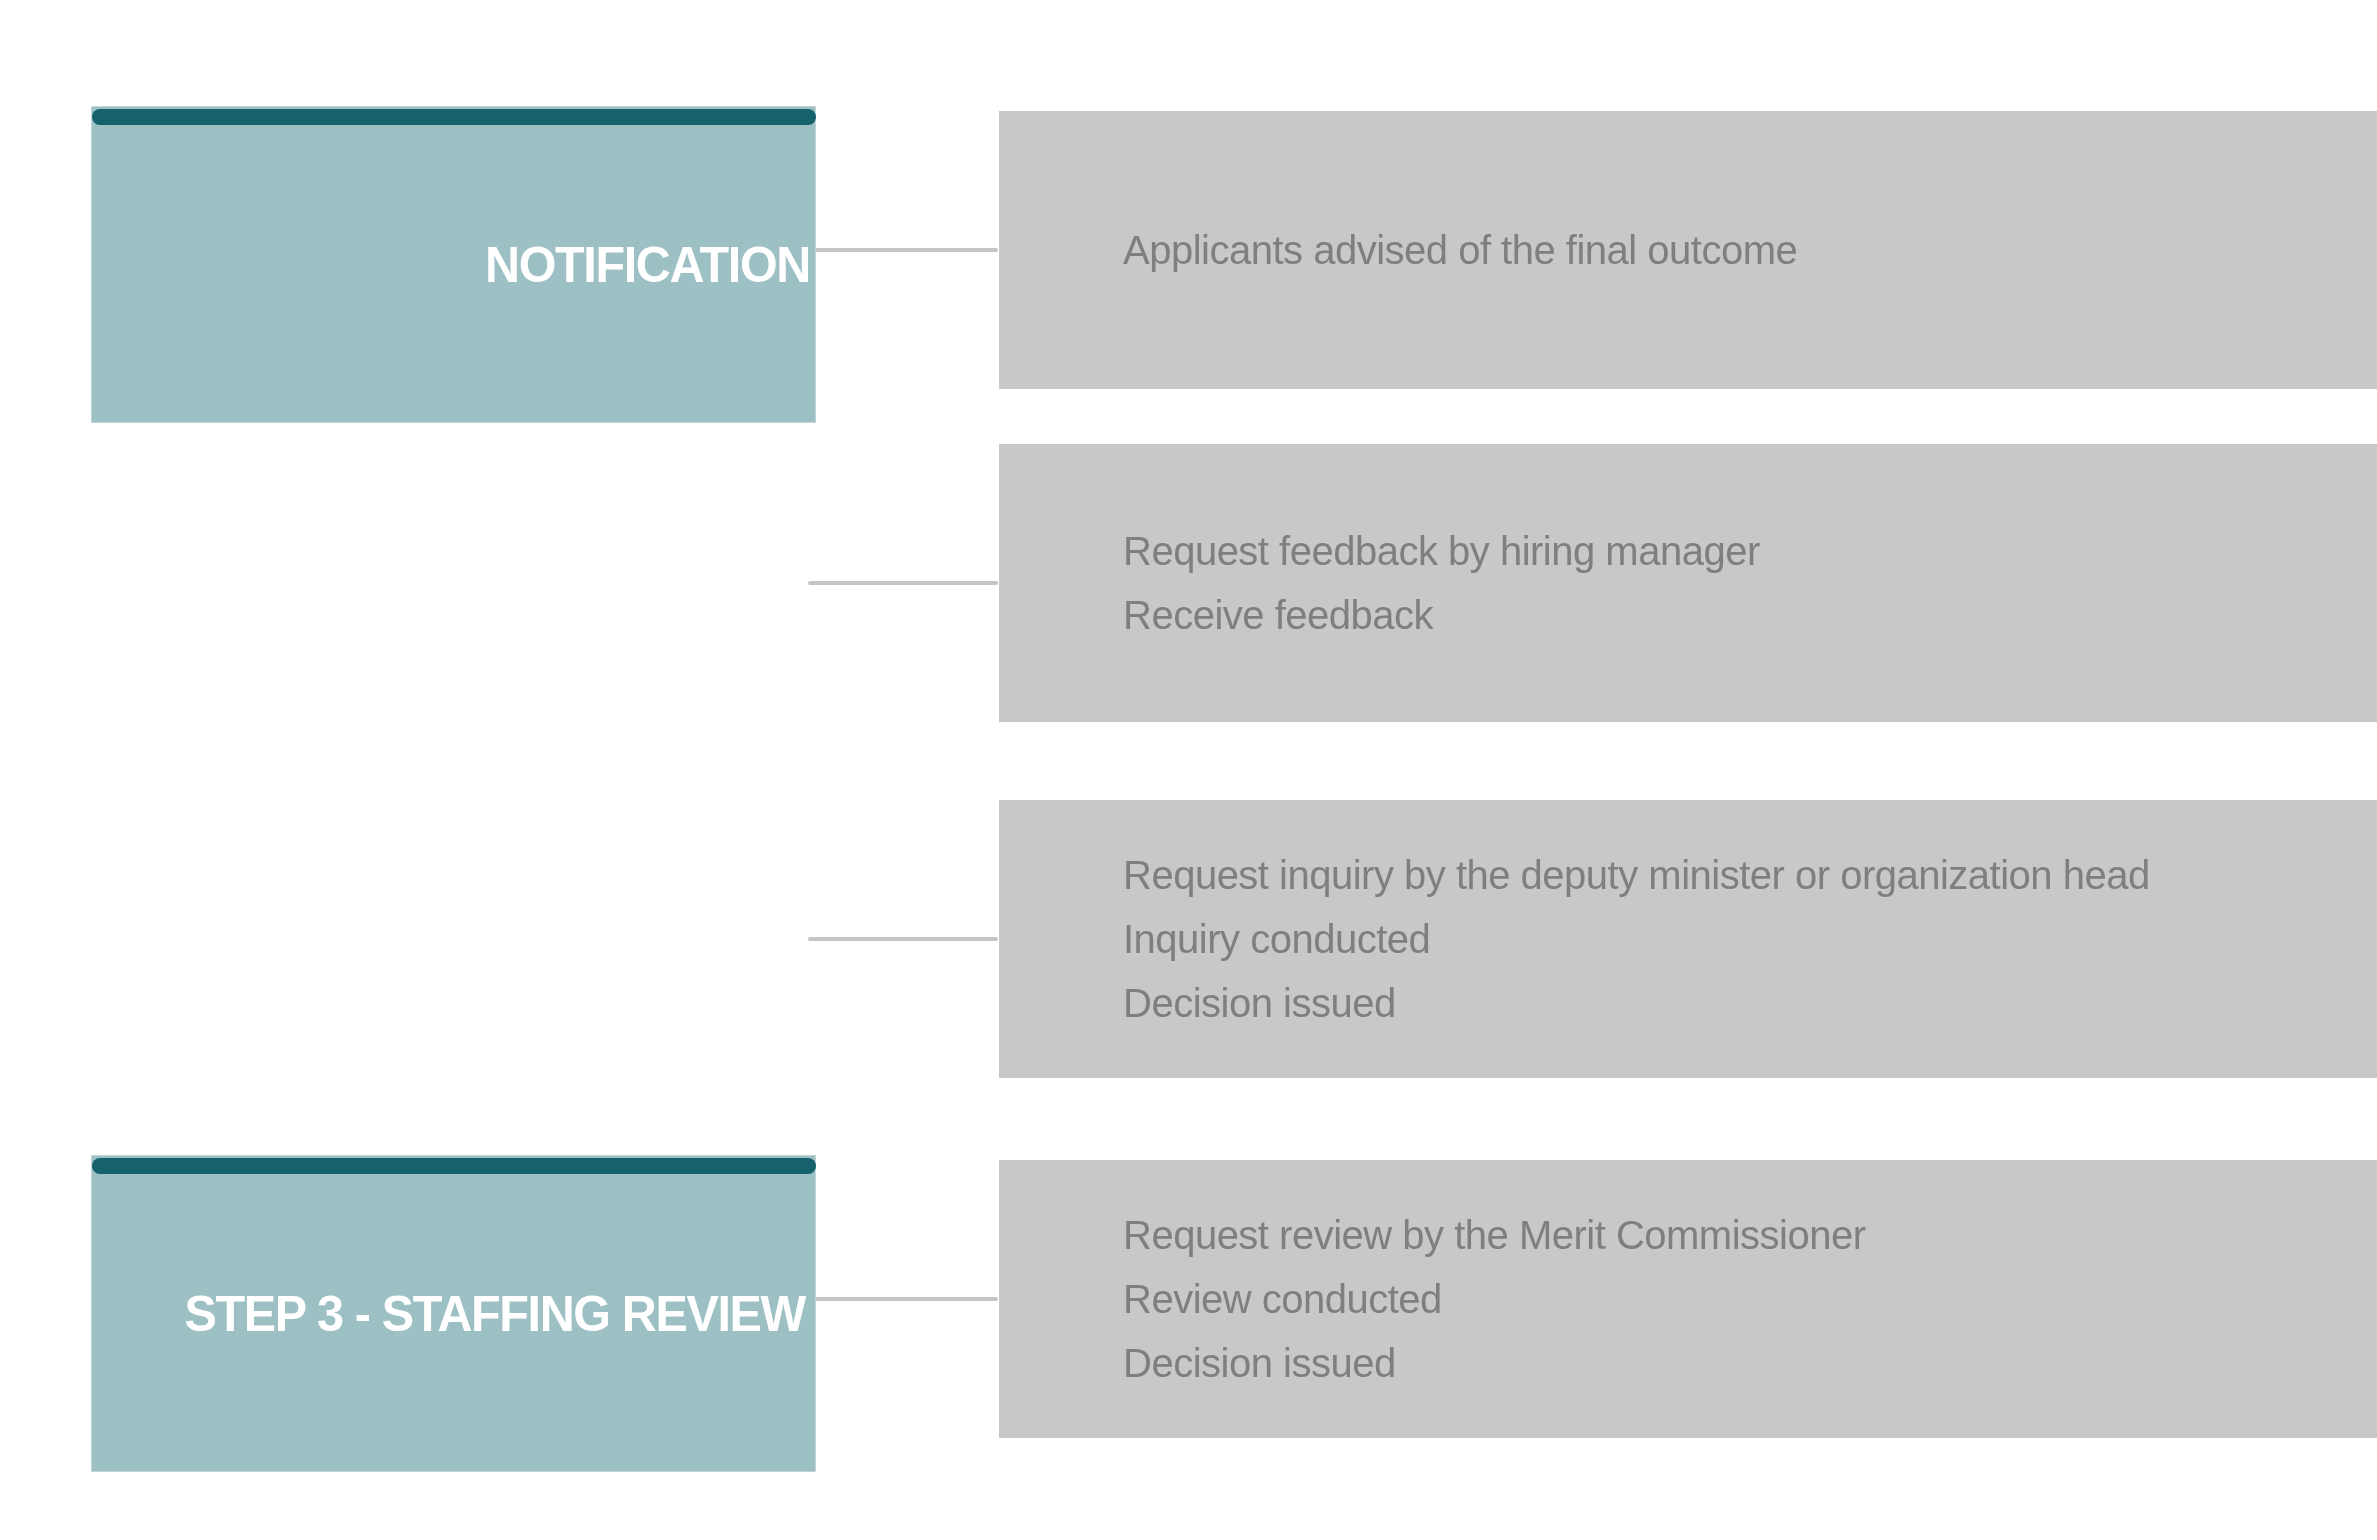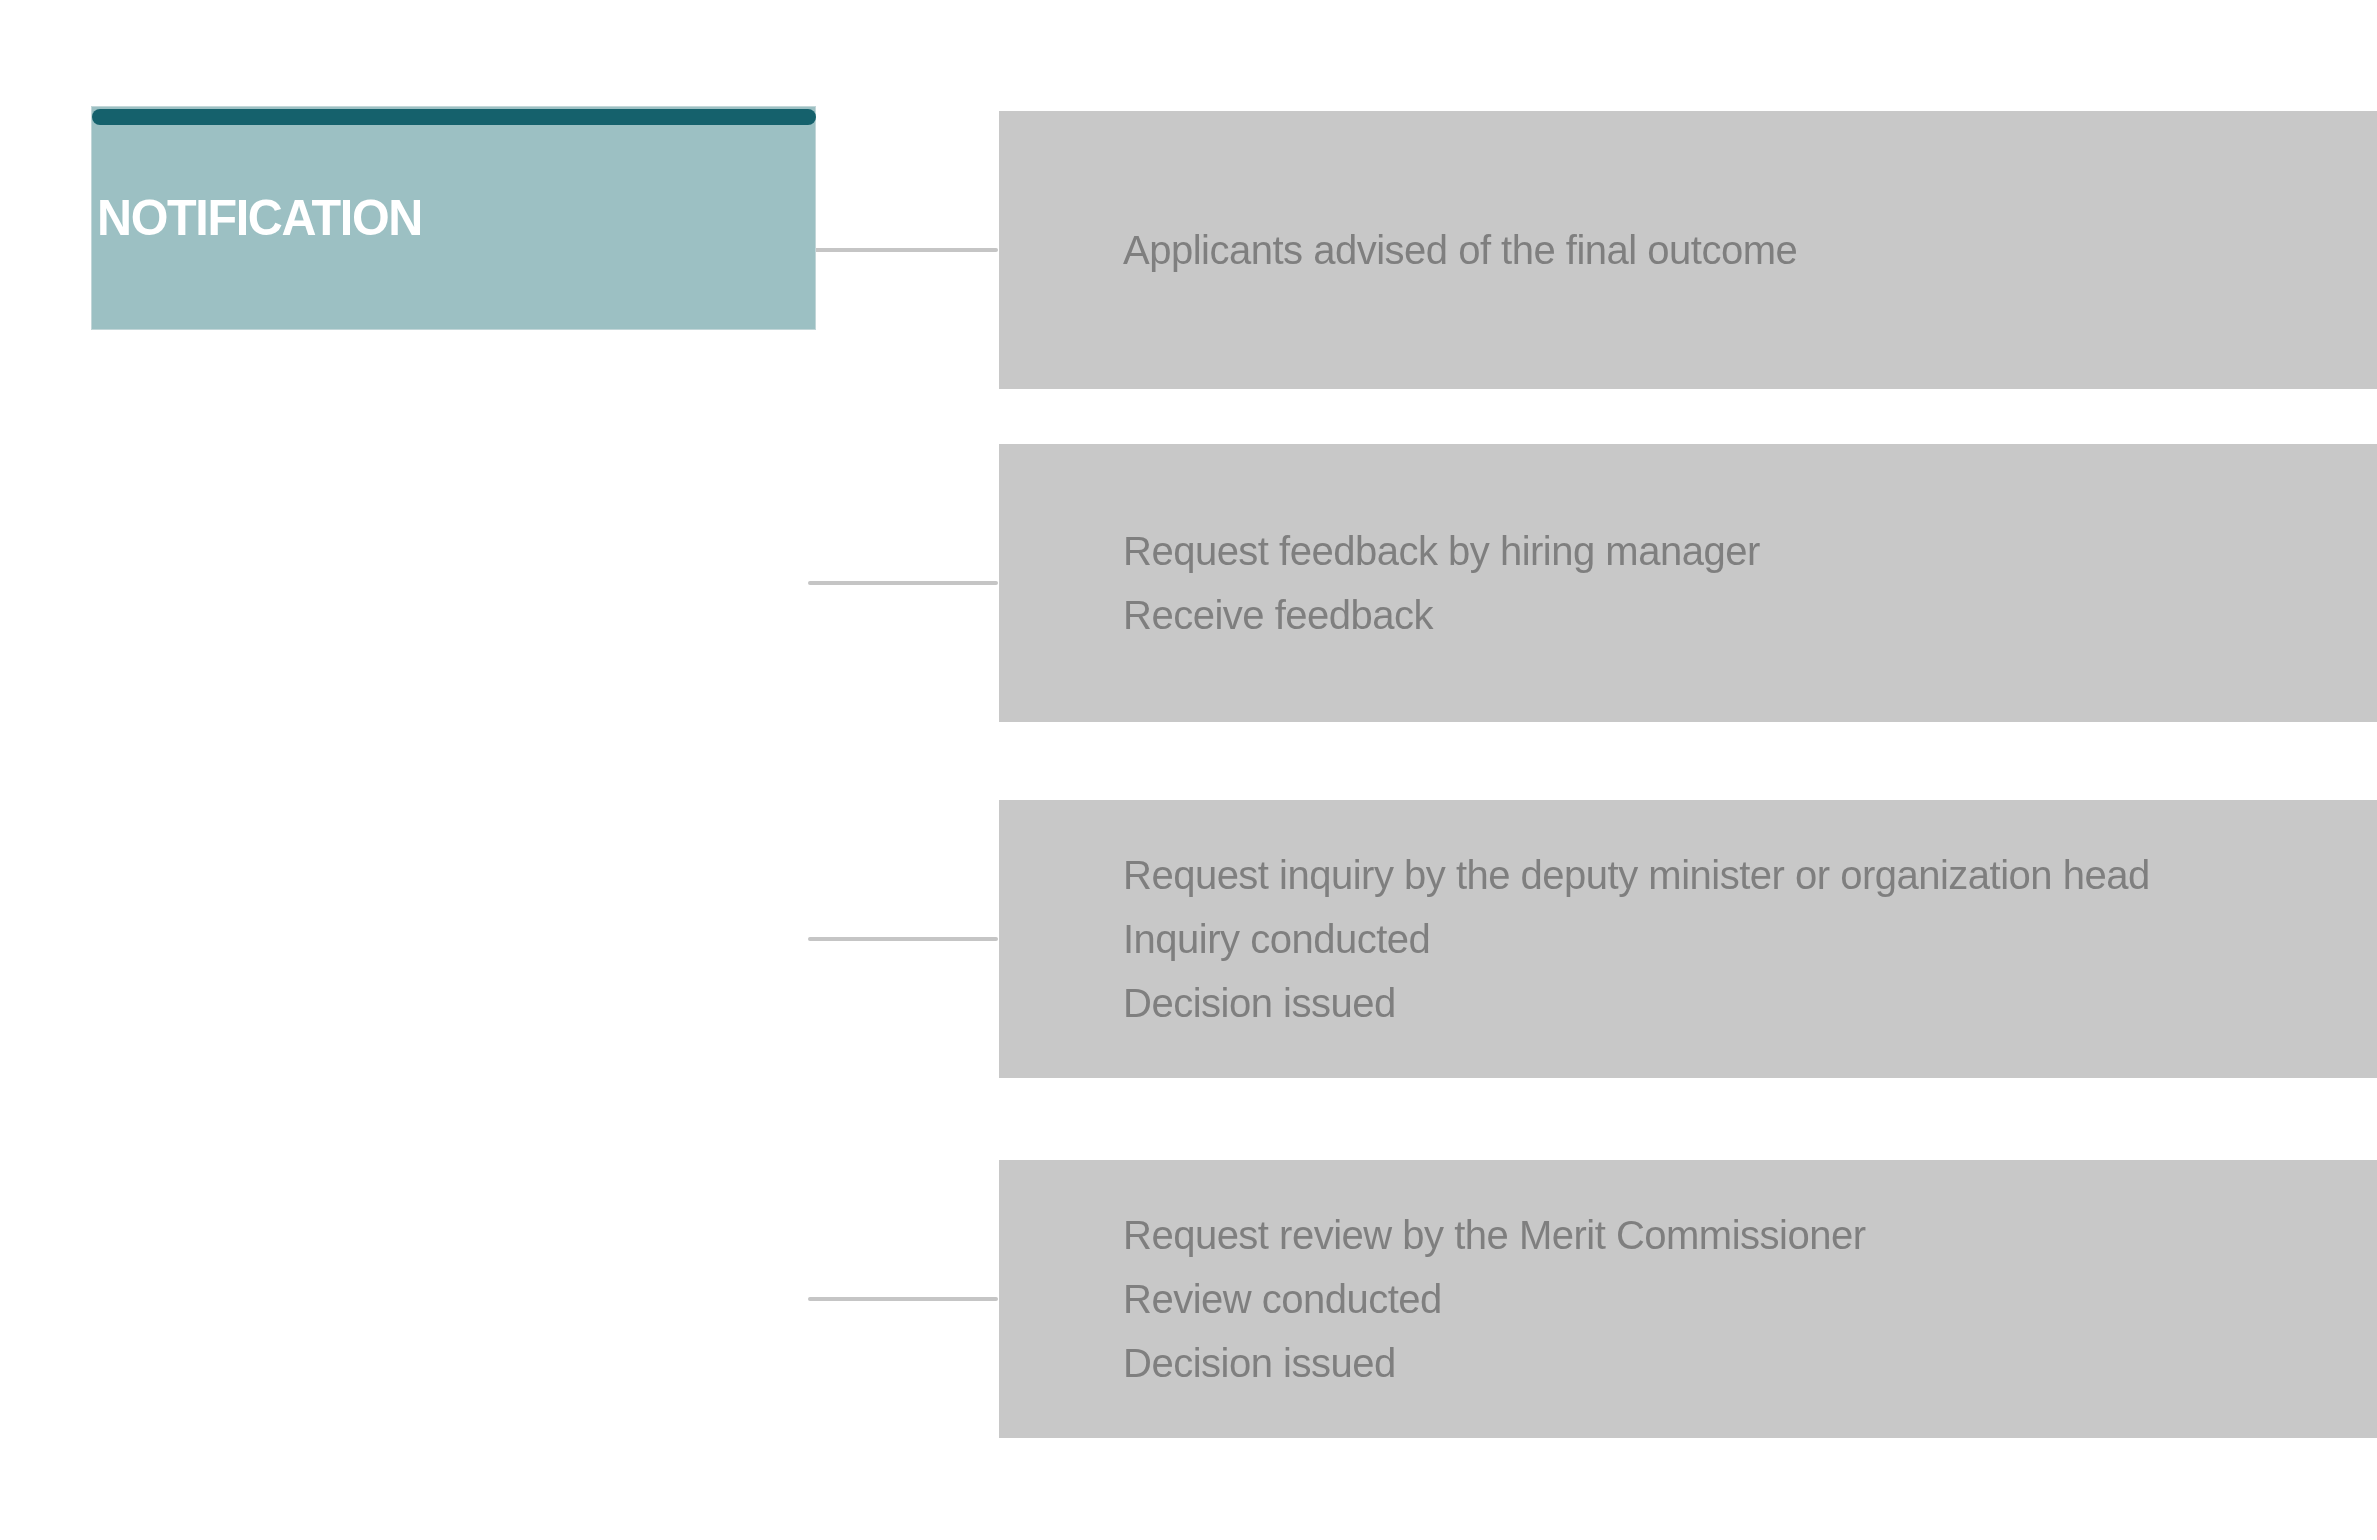--- a/index.html
+++ b/index.html
@@ -25,25 +25,25 @@
     position:absolute;
     left:808px;top:142px;
     width:190px;height:3.8px;
     border-radius:1.9px;
     background:var(--connector);
     z-index:1;
   }
   .step-box{
     position:absolute;
     left:91px;top:0;
-    width:725px;height:224px;
+    width:725px;height:317px;
     background:var(--step-box);
     border:1px solid var(--step-box-border);
     box-sizing:border-box;
-    display:flex;align-items:center;justify-content:flex-start;
+    display:flex;align-items:center;justify-content:flex-end;
     z-index:2;
   }
   .accent-bar{
     position:absolute;
     left:-0.5px;right:-0.5px;top:1.9px;
     height:15.7px;
     border-radius:8px;
     background:var(--teal-bar);
   }
   .step-title{
@@ -101,20 +101,24 @@
     <div class="connector"></div>
     <div class="detail-box">
       <div class="detail-item">Request inquiry by the deputy minister or organization head</div>
       <div class="detail-item">Inquiry conducted</div>
       <div class="detail-item">Decision issued</div>
     </div>
   </div>
 
   <div class="row" style="top:1155px">
     <div class="connector"></div>
+    <div class="step-box">
+      <div class="accent-bar"></div>
+      <div class="step-title">STEP 3 - STAFFING REVIEW</div>
+    </div>
     <div class="detail-box">
       <div class="detail-item">Request review by the Merit Commissioner</div>
       <div class="detail-item">Review conducted</div>
       <div class="detail-item">Decision issued</div>
     </div>
   </div>
 
 </div>
 
 

